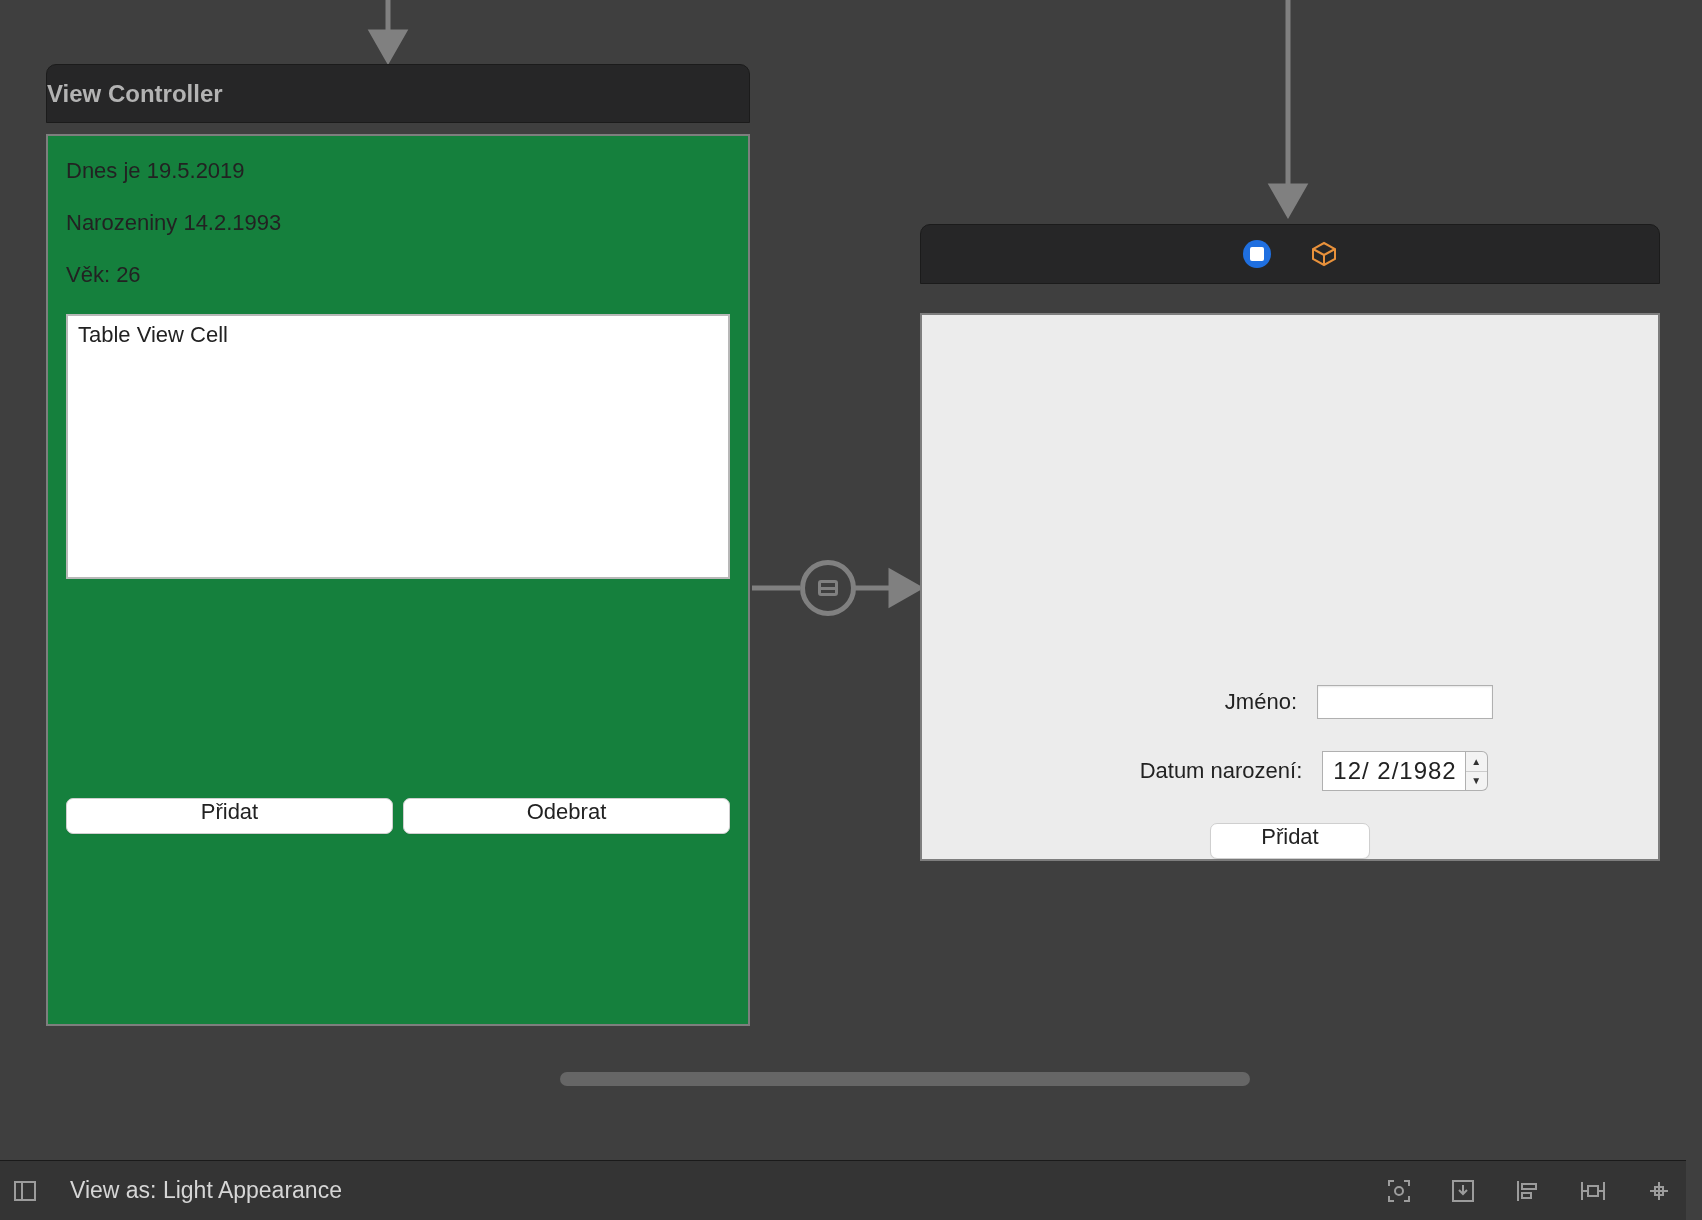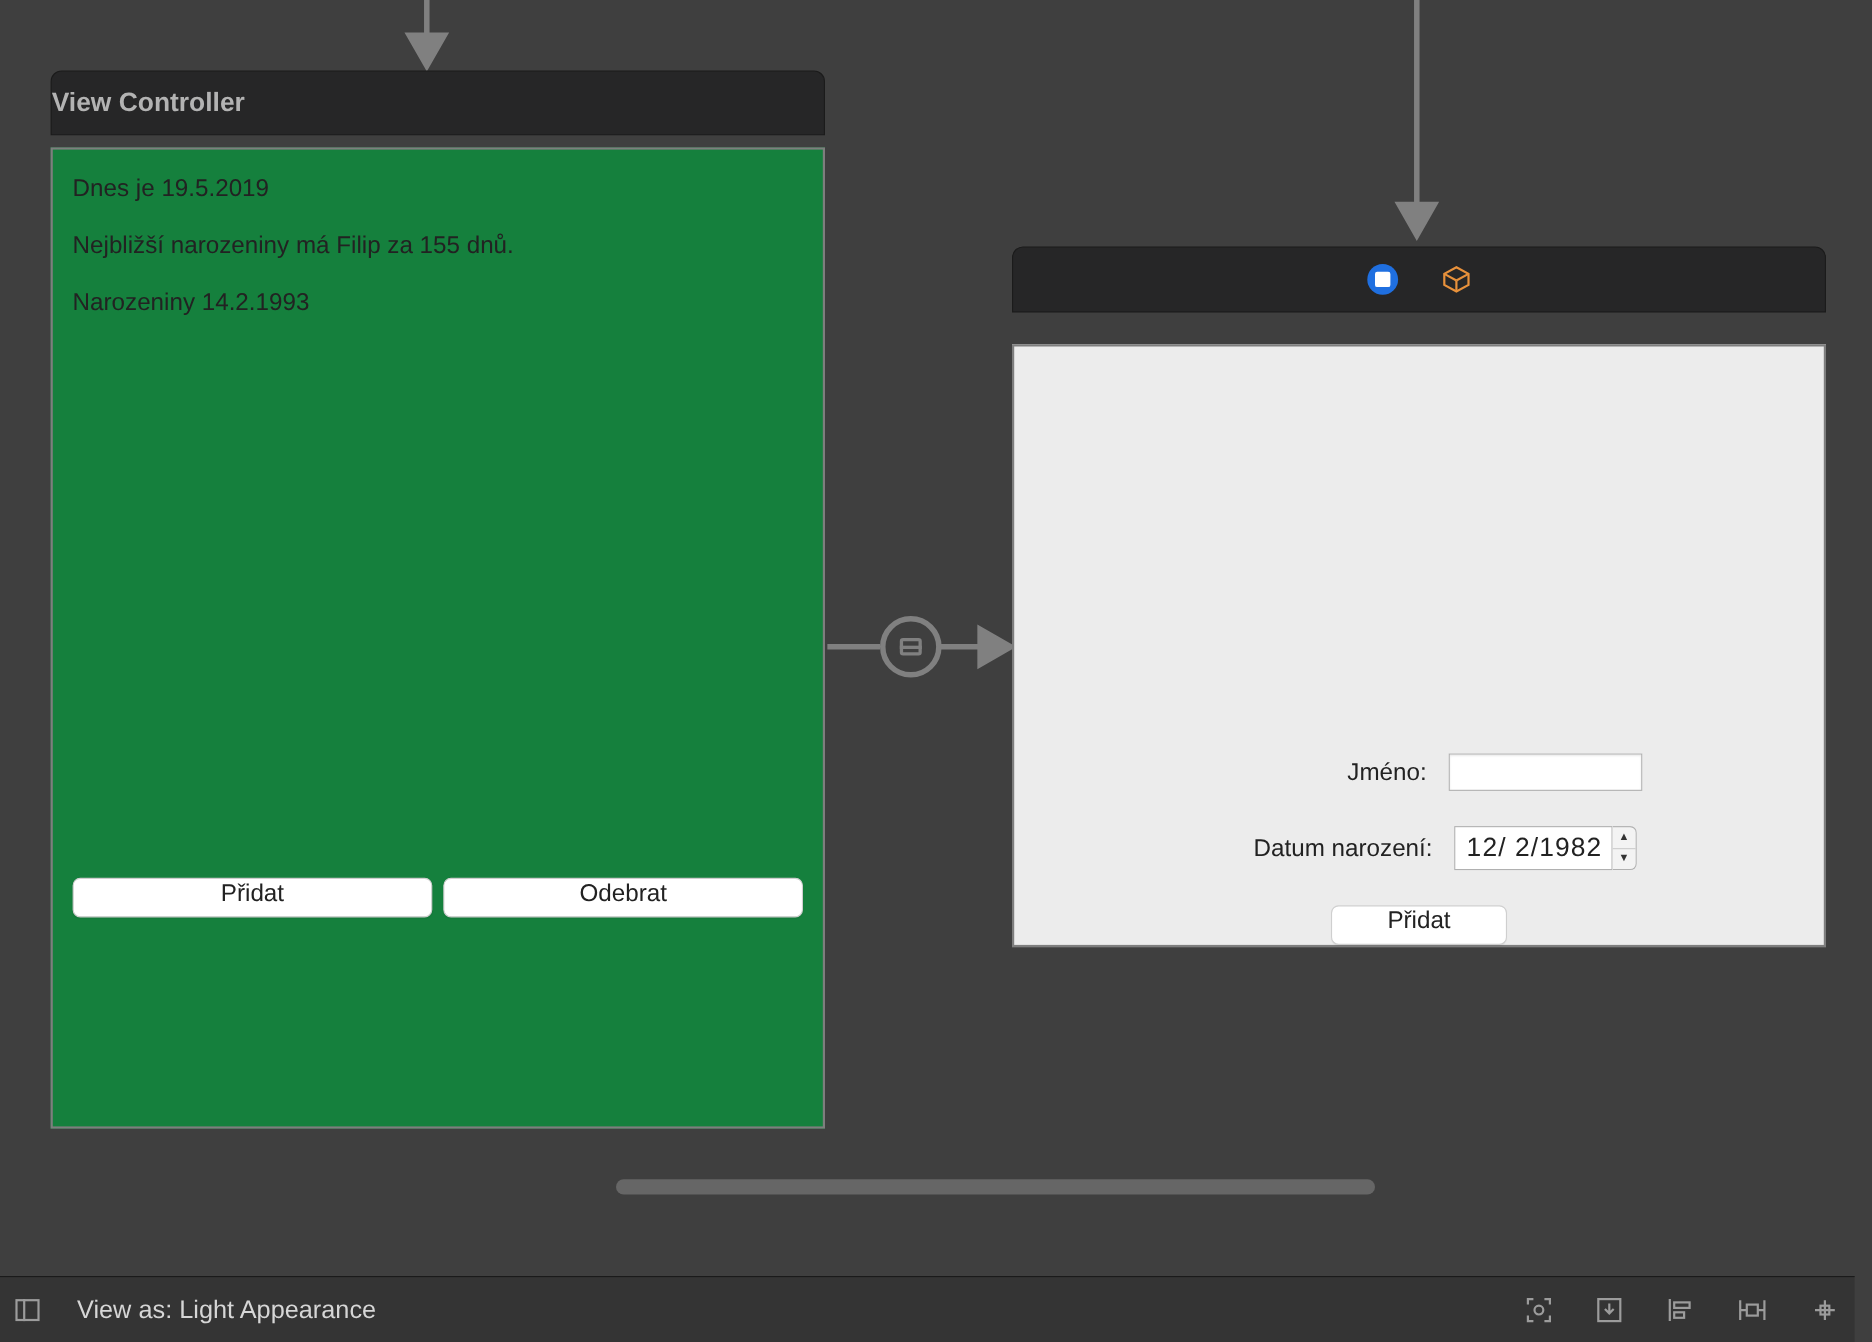--- a/index.html
+++ b/index.html
@@ -106,23 +106,26 @@
     <line x1="30" y1="0" x2="30" y2="186"></line>
     <polygon class="arrowhead" points="30,214 14,186 46,186"></polygon>
   </svg>
 
   <div class="scene-title">
     <span>View Controller</span>
   </div>
 
   <div class="scene-body">
     <div class="info-line">Dnes je 19.5.2019</div>
-    <div class="info-line">Nejbližší narozeniny má Filip za 155 dnů.</div>
     <div class="info-line">Narozeniny 14.2.1993</div>
-
+    <div class="info-line">Věk: 26</div>
+
+    <div class="table-view">
+      <div class="table-cell">Table View Cell</div>
+    </div>
 
     <div class="btn-row">
       <div class="ns-button">
         <span>Přidat</span>
       </div>
       <div class="ns-button">
         <span>Odebrat</span>
       </div>
     </div>
   </div>

